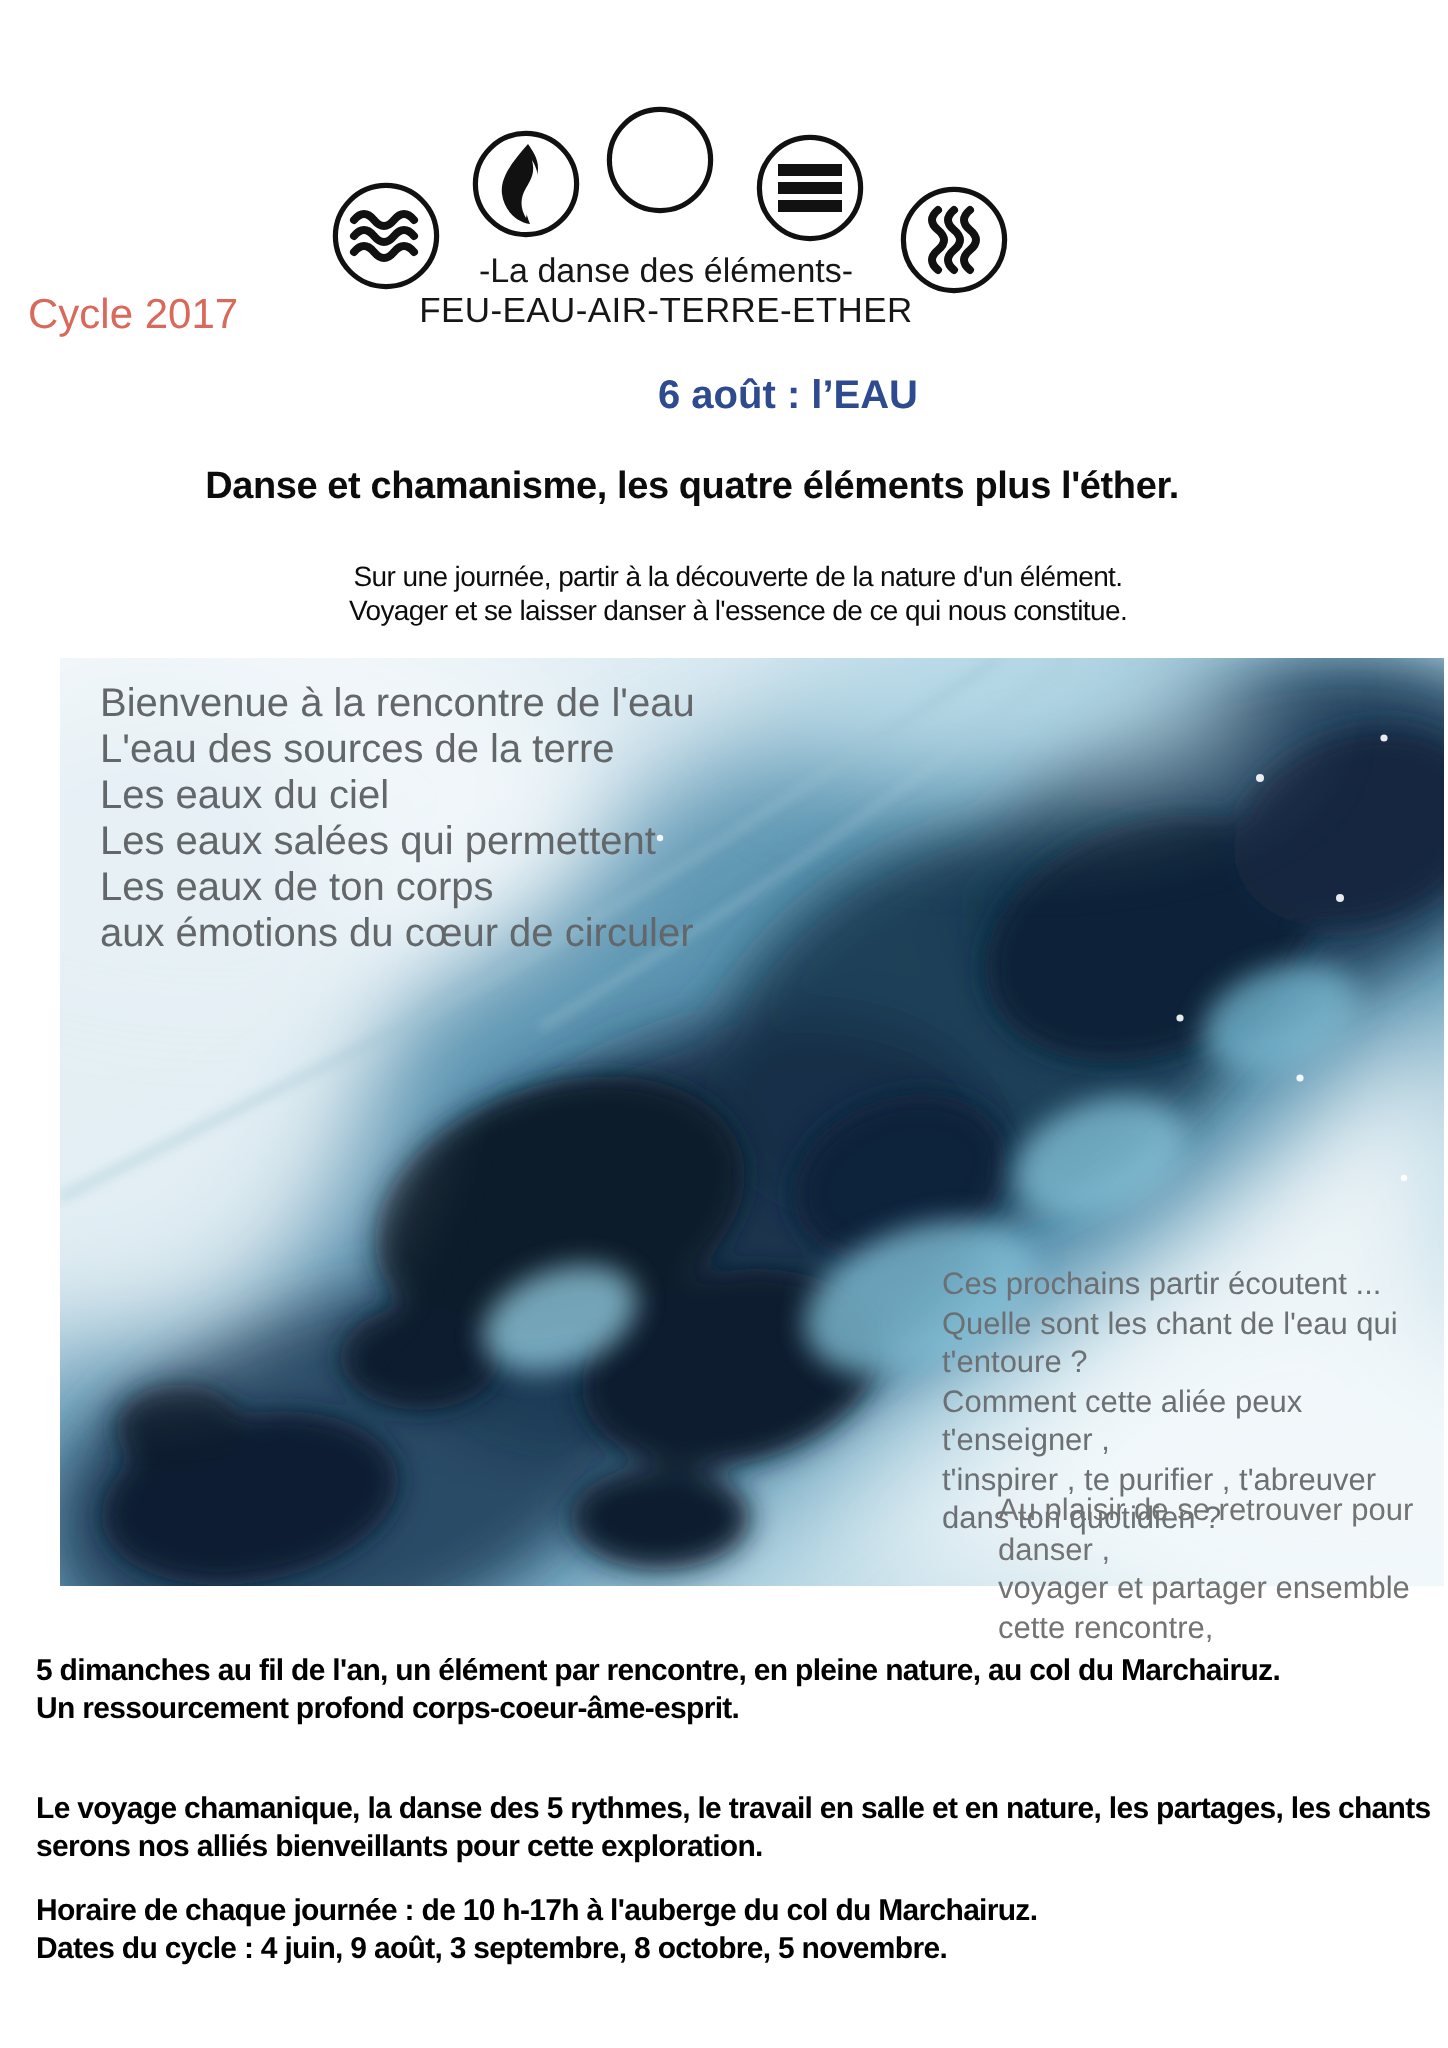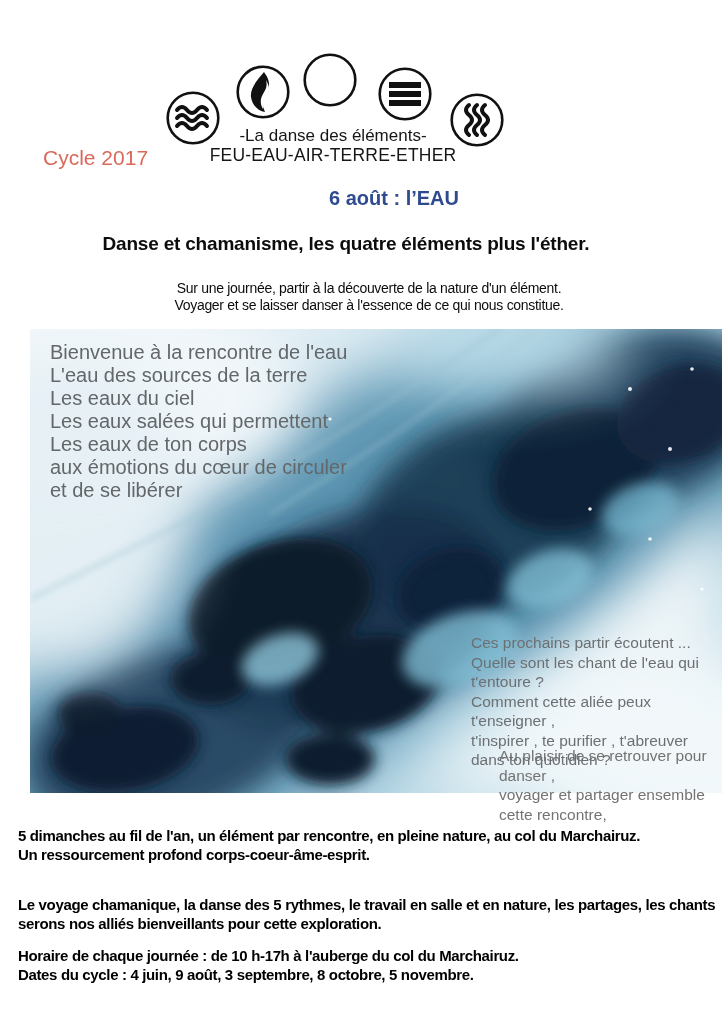--- a/index.html
+++ b/index.html
@@ -2,21 +2,21 @@
 <html><head>
 <meta charset="utf-8">
 <style>
   html,body{margin:0;padding:0;}
   body{
     width:724px;height:1024px;background:#ffffff;position:relative;overflow:hidden;
     font-family:"Liberation Sans", sans-serif;color:#111;
   }
   .abs{position:absolute;}
   
-  .cycle-label{left:14px;top:146px;font-size:21px;color:#d9695a;margin-left:29px;}
+  .cycle-label{left:14px;top:146px;font-size:21px;color:#d9695a;}
   .logo-circle{width:56px;height:56px;}
   .logo-circle svg{display:block;width:100%;height:100%;}
   .circle-water{left:165px;top:90px;}
   .circle-fire{left:235px;top:64px;}
   .circle-air{left:302px;top:52px;}
   .circle-earth{left:377px;top:66px;}
   .circle-ether{left:449px;top:92px;}
   .logo-caption{left:0;width:666px;text-align:center;color:#161616;}
   .logo-caption-1{top:126px;font-size:17px;}
   .logo-caption-2{top:145px;font-size:17.5px;letter-spacing:0.2px;}
@@ -161,21 +161,20 @@
     </g>
   </svg>
 
   <div class="abs poem">
     <div>Bienvenue à la rencontre de l'eau</div>
     <div>L'eau des sources de la terre</div>
     <div>Les eaux du ciel</div>
     <div>Les eaux salées qui permettent</div>
     <div>Les eaux de ton corps</div>
     <div>aux émotions du cœur de circuler</div>
-    <div>et de se libérer</div>
   </div>
 
   <div class="abs hero-questions">
     <div>Ces prochains partir écoutent ...</div>
     <div>Quelle sont les chant de l'eau qui</div>
     <div>t'entoure ?</div>
     <div>Comment cette aliée peux t'enseigner ,</div>
     <div>t'inspirer , te purifier , t'abreuver</div>
     <div>dans ton quotidien ?</div>
   </div>

